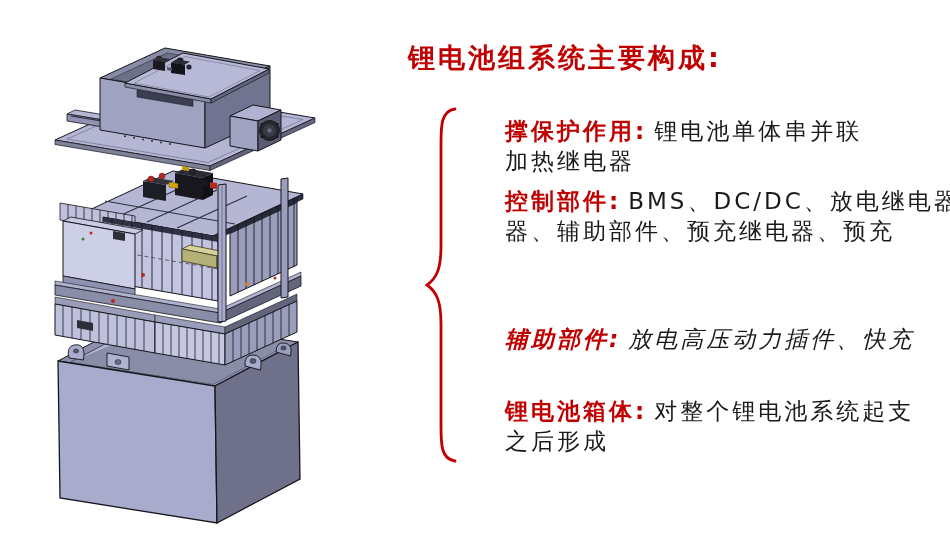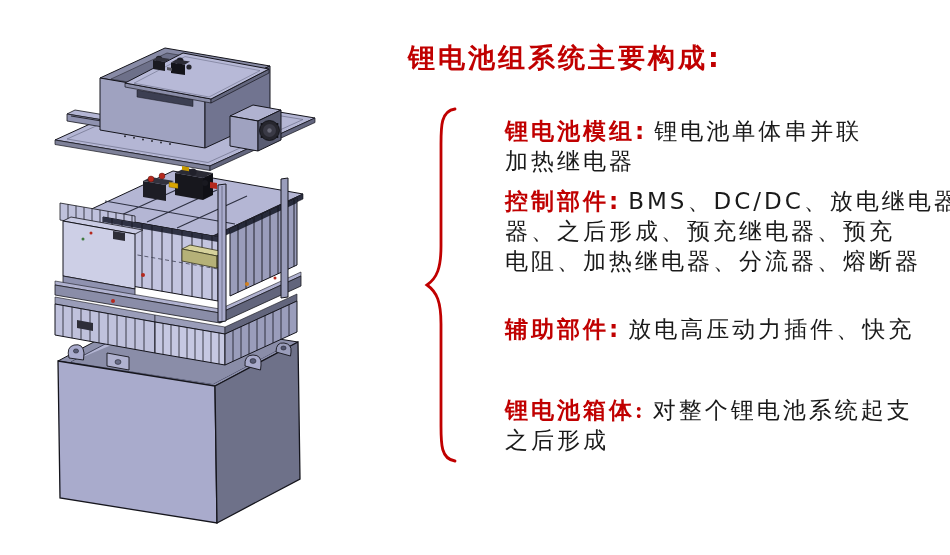--- a/index.html
+++ b/index.html
@@ -11,22 +11,22 @@
   .title {
     position:absolute; left:408px; top:40px;
     font-size:27px; font-weight:bold; color:#c00000;
     letter-spacing:3px; white-space:nowrap;
   }
   .brace-wrap { position:absolute; left:423px; top:106px; width:34px; height:358px; }
   .sections { position:absolute; left:0; top:0; width:950px; height:555px; }
   .section { position:absolute; left:505px; width:445px; }
   #sec-0 { top:116px; }
   #sec-1 { top:186px; }
-  #sec-2 { top:314px; }
-  #sec-3 { top:396px;font-family:Liberation Serif, serif; }
+  #sec-2 { top:324px;font-style:italic; }
+  #sec-3 { top:396px; }
   .tline {
     margin:0; font-size:23px; line-height:30px; letter-spacing:3px;
     color:#1a1a1a; white-space:nowrap;
   }
   .red-label { color:#c00000; font-weight:bold; margin-right:7px; }
   .diagram-wrap { position:absolute; left:25px; top:35px; width:370px; height:500px; }
 </style>
 </head>
 <body>
 
@@ -36,28 +36,27 @@
 
   <div class="brace-wrap">
     <svg width="34" height="358" viewBox="0 0 34 358">
       <path d="M32,3 C18,5 18,20 18,38 L18,140 C18,162 14,172 4,179 C14,186 18,196 18,218 L18,320 C18,338 18,353 32,355" fill="none" stroke="#c00000" stroke-width="2.8" stroke-linecap="round"></path>
     </svg>
   </div>
 
   <div class="sections">
 
     <div class="section" id="sec-0">
-      <p class="tline"><span class="red-label">锂电池模组:</span><span>锂电池单体串并联</span></p>
+      <p class="tline"><span class="red-label">撑保护作用:</span><span>锂电池单体串并联</span></p>
       <p class="tline">加热继电器</p>
     </div>
 
     <div class="section" id="sec-1">
       <p class="tline"><span class="red-label">控制部件:</span><span>BMS、DC/DC、放电继电器</span></p>
-      <p class="tline">器、之后形成、预充继电器、预充</p>
-      <p class="tline">电阻、加热继电器、分流器、熔断器</p>
+      <p class="tline">器、辅助部件、预充继电器、预充</p>
     </div>
 
     <div class="section" id="sec-2">
       <p class="tline"><span class="red-label">辅助部件:</span><span>放电高压动力插件、快充</span></p>
     </div>
 
     <div class="section" id="sec-3">
       <p class="tline"><span class="red-label">锂电池箱体:</span><span>对整个锂电池系统起支</span></p>
       <p class="tline">之后形成</p>
     </div>

